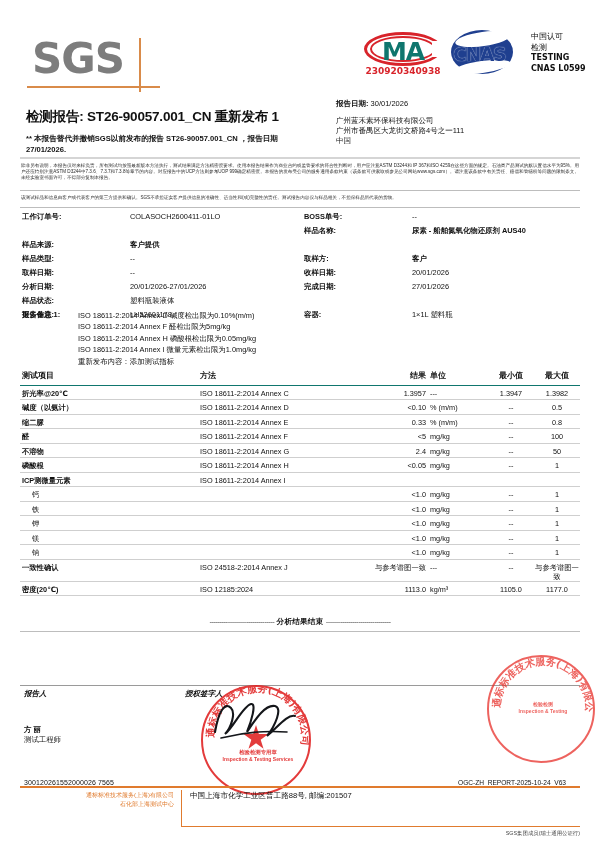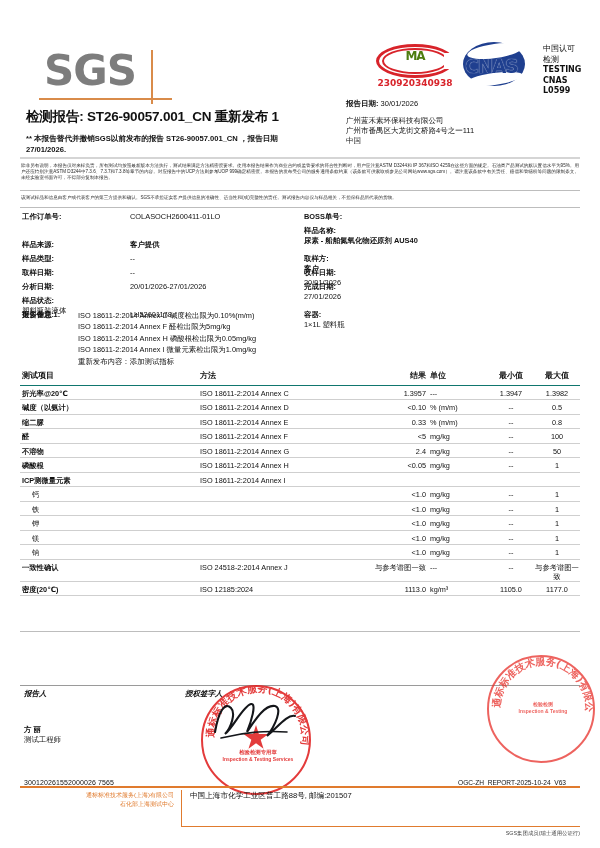--- a/index.html
+++ b/index.html
@@ -7,21 +7,21 @@
   body {
     width: 600px;
     height: 848px;
     background: #ffffff;
     font-family: "Liberation Sans", "DejaVu Sans", sans-serif;
     color: #1a1a1a;
     position: relative;
     overflow: hidden;
   }
 
-  .page { position: relative; width: 600px; height: 848px; padding: 16px; }
+  .page { position: relative; width: 600px; height: 848px; padding: 4px; }
 
   
   .header { position: relative; height: 100px; }
 
   .sgs-logo {
     position: absolute; left: 28px; top: 32px;
     width: 120px; height: 58px;
   }
   .sgs-text {
     font-family: "DejaVu Sans", sans-serif;
@@ -54,21 +54,21 @@
   .cma-oval-inner {
     position: absolute; left: 6px; top: 4px;
     width: 66px; height: 26px;
     border: 2.5px solid #d8232a;
     border-radius: 50%/50%;
   }
   .cma-letters {
     position: absolute; left: 0; top: 5px; width: 78px;
     text-align: center;
     font-family: "DejaVu Sans", sans-serif;
-    font-weight: 700; font-size: 12px; color: #4d7c0f;
+    font-weight: 700; font-size: 25px; color: #0f766e;
     letter-spacing: -1px;
   }
   .cma-cut {
     position: absolute; right: -2px; top: 9px;
     width: 12px; height: 16px; background: #ffffff;
   }
   .cma-number {
     position: absolute; left: -3px; top: 34px; width: 84px;
     text-align: center;
     font-family: "DejaVu Sans", sans-serif;
@@ -109,21 +109,21 @@
 
   .cnas-caption {
     position: absolute; left: 527px; top: 28px;
     font-size: 8px; line-height: 10.5px; color: #111;
   }
   .cnas-caption .cn { font-family: "DejaVu Sans", sans-serif; }
   .cnas-caption .en { font-weight: 700; font-family: "DejaVu Sans", sans-serif; }
 
   
   .report-meta {
-    position: absolute; left: 346px; top: 99px;
+    position: absolute; left: 336px; top: 99px;
     font-size: 7.5px; line-height: 10px; color: #111;
   }
   .report-meta .date-line { margin-bottom: 7px; }
   .report-meta .date-line .lbl { font-weight: 600; }
 
   
   .title-block { position: absolute; left: 26px; top: 108px; width: 310px; }
   .doc-title {
     font-size: 13.5px; font-weight: 700; color: #111;
     letter-spacing: -0.2px; margin-bottom: 7px;
@@ -150,21 +150,21 @@
   }
 
   
   .info-grid {
     position: absolute; left: 22px; top: 212px;
     width: 558px;
     font-size: 7.4px; color: #111;
   }
   .info-row { display: flex; height: 14px; align-items: flex-start; }
   .info-left { width: 282px; display: flex; }
-  .info-right { width: 276px; display: flex; flex-direction: column; }
+  .info-right { width: 276px; display: flex; }
   .info-lbl { width: 108px; font-weight: 700; }
   .info-val { font-weight: 700; }
   .info-val.light { font-weight: 400; }
 
   
   .notes-block {
     position: absolute; left: 22px; top: 310px;
     width: 558px; font-size: 7.4px; color: #111;
   }
   .notes-label { position: absolute; left: 0; top: 0; font-weight: 700; }
@@ -571,20 +571,25 @@
         <td class="c-item">密度(20℃)</td>
         <td class="c-method">ISO 12185:2024</td>
         <td class="c-result">1113.0</td>
         <td class="c-unit">kg/m³</td>
         <td class="c-min">1105.0</td>
         <td class="c-max">1177.0</td>
       </tr>
     </tbody>
   </table>
 
+  <div class="end-line">
+    <span class="dashes">--------------------------------</span>
+    <span>分析结果结束</span>
+    <span class="dashes">--------------------------------</span>
+  </div>
   <div class="rule-full" style="top:631px;"></div>
 
   <div class="sig-area">
     <div class="sig-rule"></div>
     <div class="sig-lbl-left">报告人</div>
     <div class="sig-lbl-right">授权签字人</div>
     <div class="signer-name">方 丽</div>
     <div class="signer-title">测试工程师</div>
     <div class="doc-code">300120261552000026 7565</div>
     <div class="form-code">OGC-ZH_REPORT-2025-10-24_V63</div>

